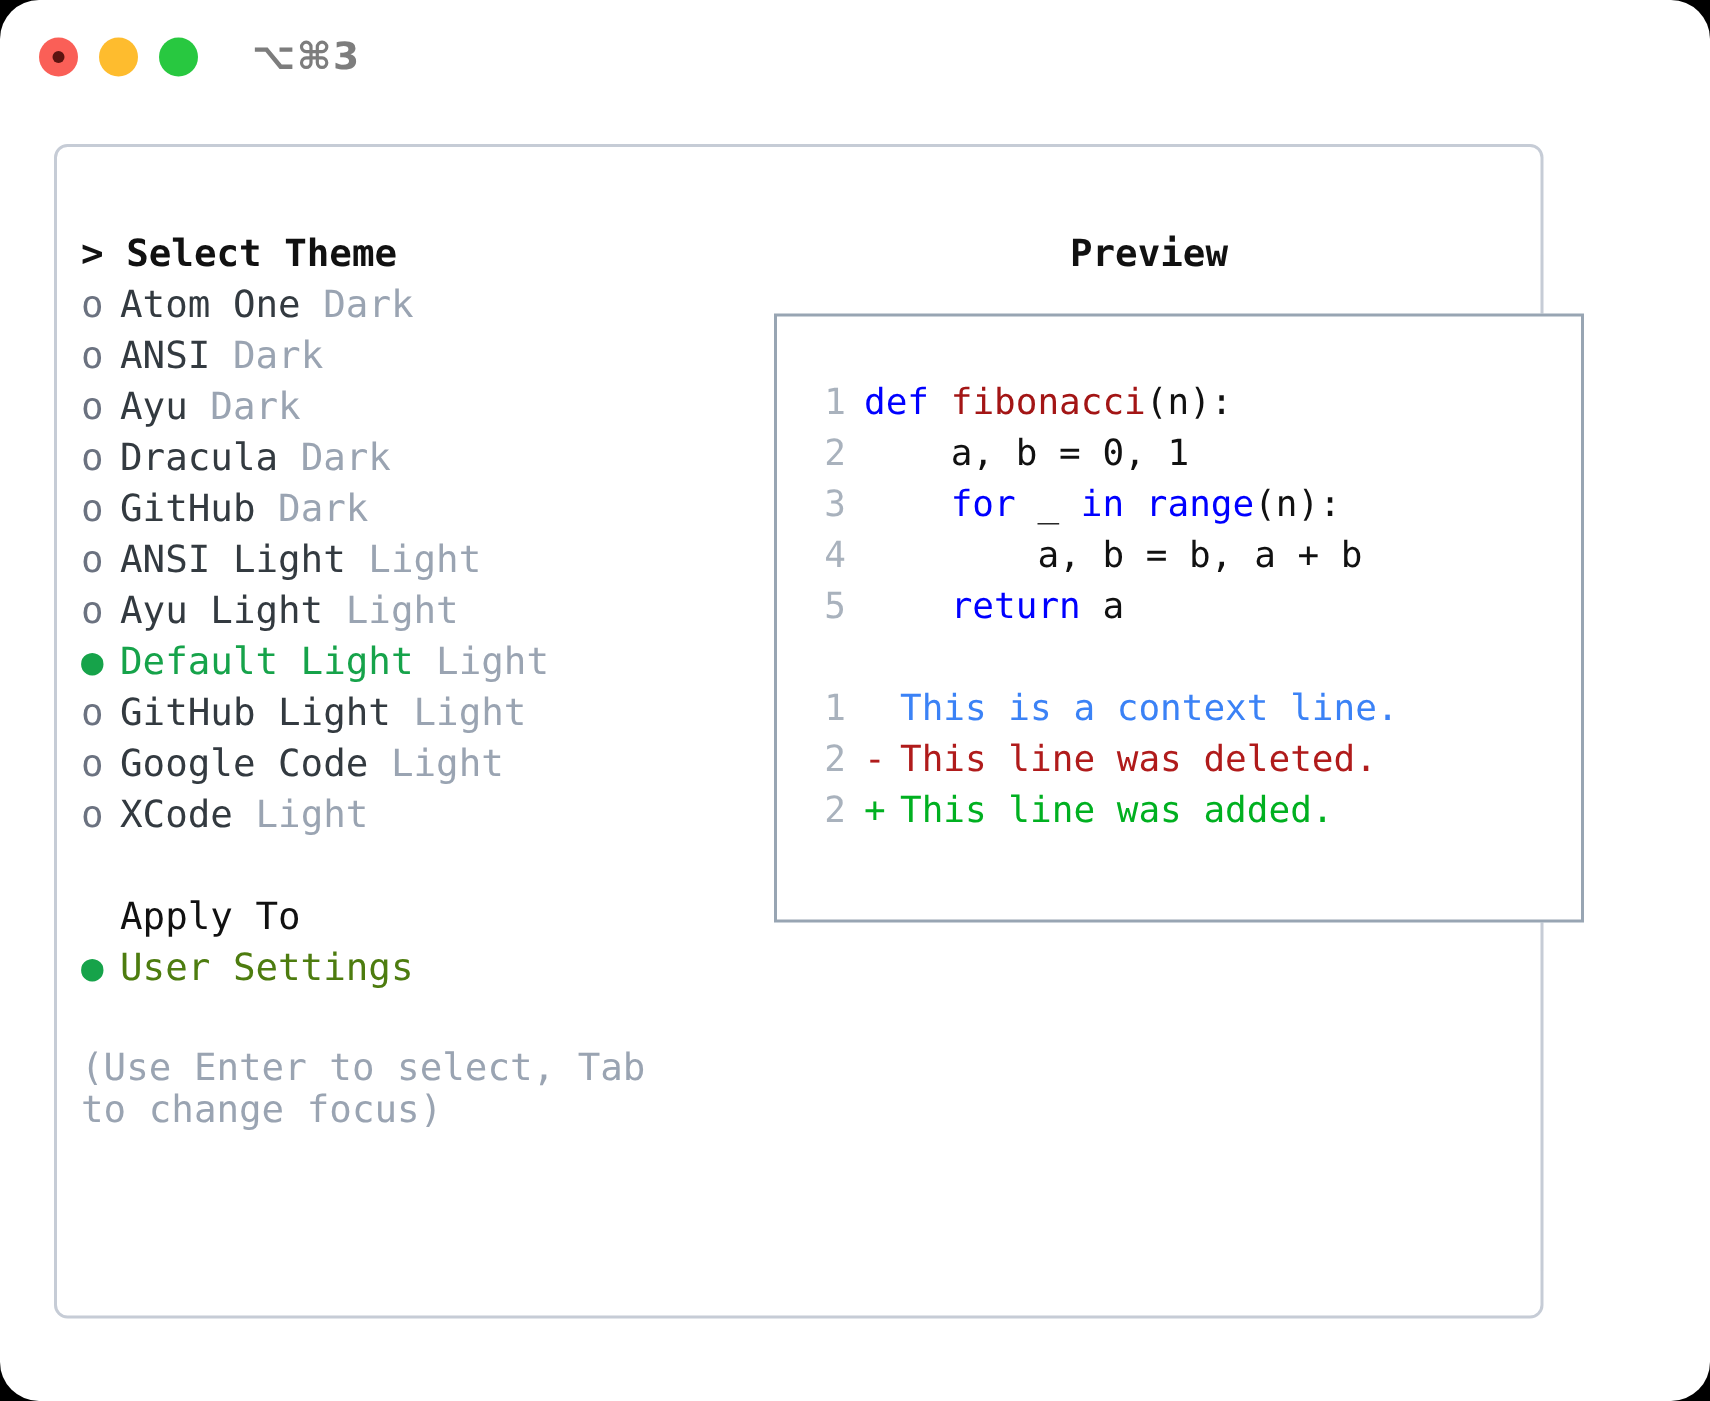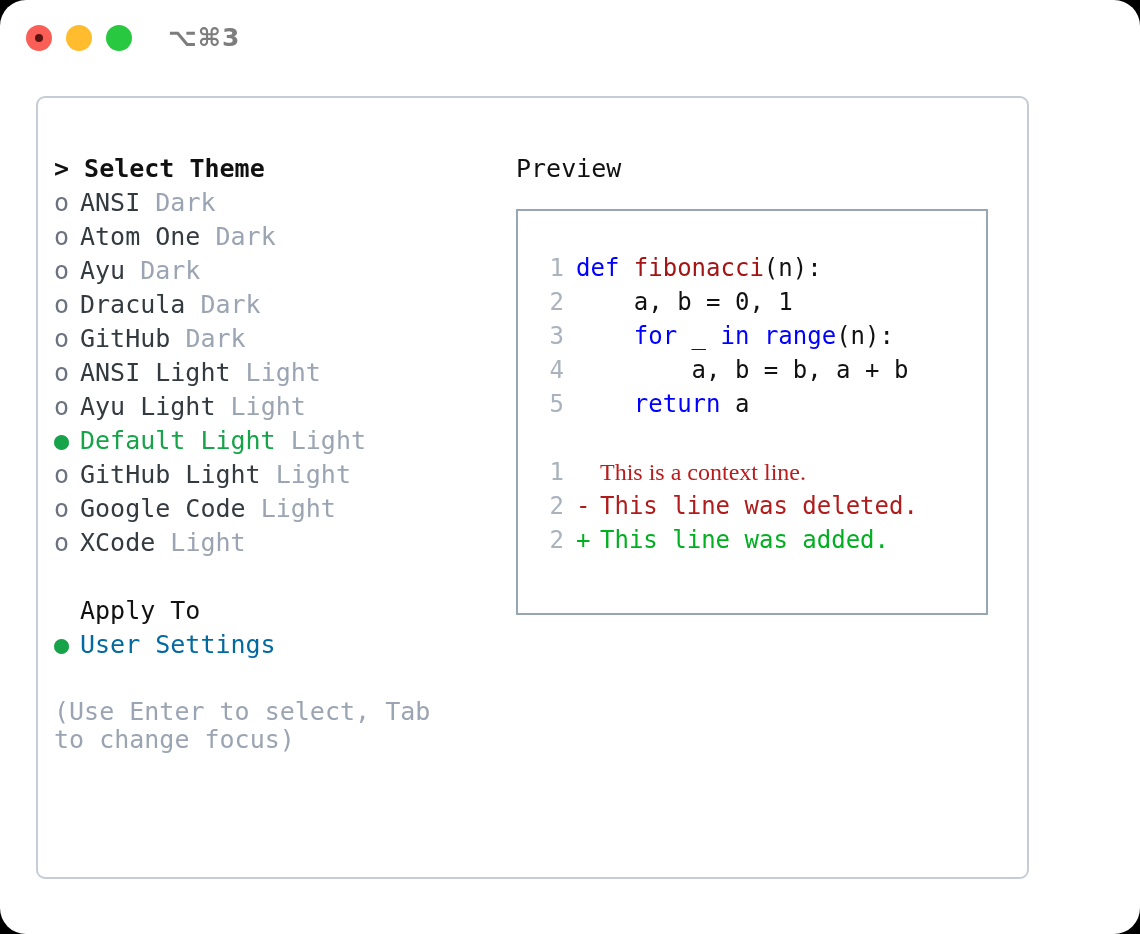--- a/index.html
+++ b/index.html
@@ -127,46 +127,47 @@
     white-space: pre;
     padding-left: 26px;
   }
   .apply-row {
     font-size: 25px;
     line-height: 34px;
     white-space: pre;
     color: #333a40;
     display: block;
   }
-  .apply-row.selected .apply-label { color: #0369a1; margin-top: 24px; }
+  .apply-row.selected .apply-label { color: #4d7c0f; margin-top: 24px; }
 
   #hint {
     margin-top: 36px;
     font-size: 25px;
     line-height: 28px;
     color: #9aa4b2;
     width: 410px;
   }
 
   
   #right-col {
     position: absolute;
     left: 478px;
     top: 54px;
     width: 500px;
   }
   #preview-title {
     font-size: 25px;
-    font-weight: normal;
-    color: #111111;
-    line-height: 34px;
+    font-weight: bold;
+    color: #111111;
+    line-height: 34px;
+    text-align: center;
   }
   #preview-box {
     margin-top: 23px;
-    width: 472px;
+    width: 540px;
     height: 406px;
     border: 2px solid #98a5b3;
     box-sizing: border-box;
     background: #ffffff;
     padding: 40px 0 0 18px;
   }
   .code-line {
     font-size: 24px;
     line-height: 34px;
     white-space: pre;
@@ -177,21 +178,21 @@
     display: inline-block;
     width: 28px;
     text-align: right;
     margin-right: 12px;
   }
   .blank-line { height: 34px; }
   .kw    { color: #0000ff; }
   .fn    { color: #a31515; }
   .plain { color: #111111; }
   .sign  { display: inline-block; width: 24px; }
-  .ctx   { color: #b91c1c; font-family: Liberation Serif, serif; }
+  .ctx   { color: #3b82f6; }
   .del   { color: #b01b1b; }
   .add   { color: #00b020; }
 </style>
 </head>
 <body>
 
 <div id="window">
 
   <div id="titlebar">
     <div class="lights">
@@ -202,22 +203,22 @@
     <div id="shortcut">⌥⌘3</div>
   </div>
 
   <div id="panel">
 
     <div id="left-col">
 
       <div id="theme-header" class="mono">&gt; Select Theme</div>
 
       <div id="theme-list">
+          <div class="theme-row mono"><span class="marker off">o</span><span class="theme-name">Atom One</span><span> </span><span class="theme-tag">Dark</span></div>
           <div class="theme-row mono"><span class="marker off">o</span><span class="theme-name">ANSI</span><span> </span><span class="theme-tag">Dark</span></div>
-          <div class="theme-row mono"><span class="marker off">o</span><span class="theme-name">Atom One</span><span> </span><span class="theme-tag">Dark</span></div>
           <div class="theme-row mono"><span class="marker off">o</span><span class="theme-name">Ayu</span><span> </span><span class="theme-tag">Dark</span></div>
           <div class="theme-row mono"><span class="marker off">o</span><span class="theme-name">Dracula</span><span> </span><span class="theme-tag">Dark</span></div>
           <div class="theme-row mono"><span class="marker off">o</span><span class="theme-name">GitHub</span><span> </span><span class="theme-tag">Dark</span></div>
           <div class="theme-row mono"><span class="marker off">o</span><span class="theme-name">ANSI Light</span><span> </span><span class="theme-tag">Light</span></div>
           <div class="theme-row mono"><span class="marker off">o</span><span class="theme-name">Ayu Light</span><span> </span><span class="theme-tag">Light</span></div>
           <div class="theme-row mono selected"><span class="marker on">●</span><span class="theme-name">Default Light</span><span> </span><span class="theme-tag">Light</span></div>
           <div class="theme-row mono"><span class="marker off">o</span><span class="theme-name">GitHub Light</span><span> </span><span class="theme-tag">Light</span></div>
           <div class="theme-row mono"><span class="marker off">o</span><span class="theme-name">Google Code</span><span> </span><span class="theme-tag">Light</span></div>
           <div class="theme-row mono"><span class="marker off">o</span><span class="theme-name">XCode</span><span> </span><span class="theme-tag">Light</span></div>
         </div>

